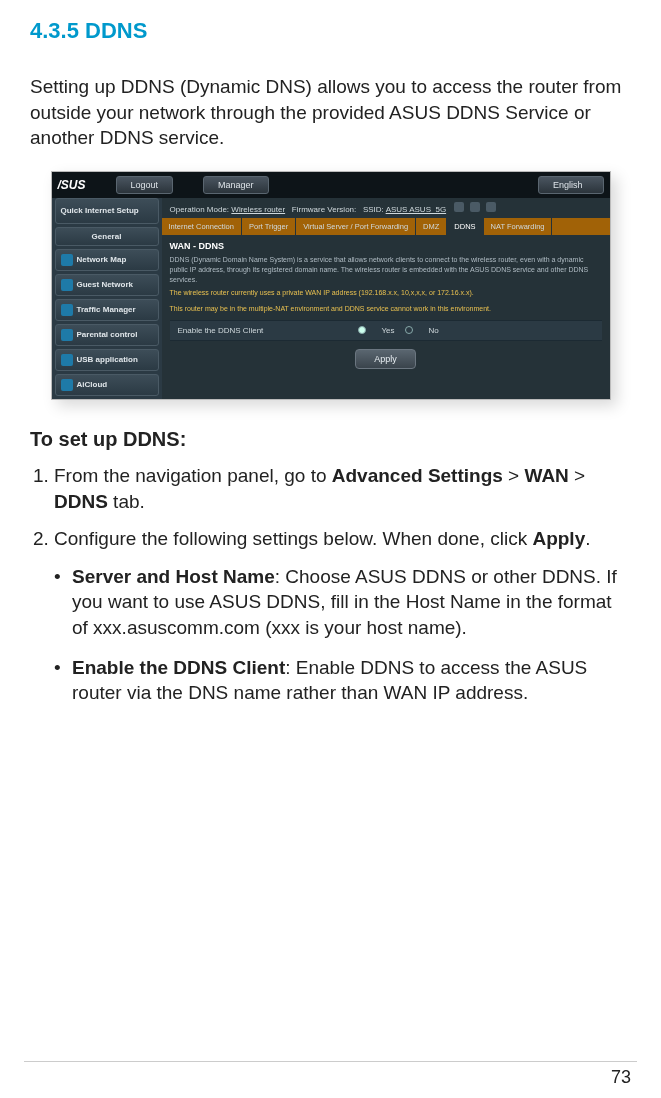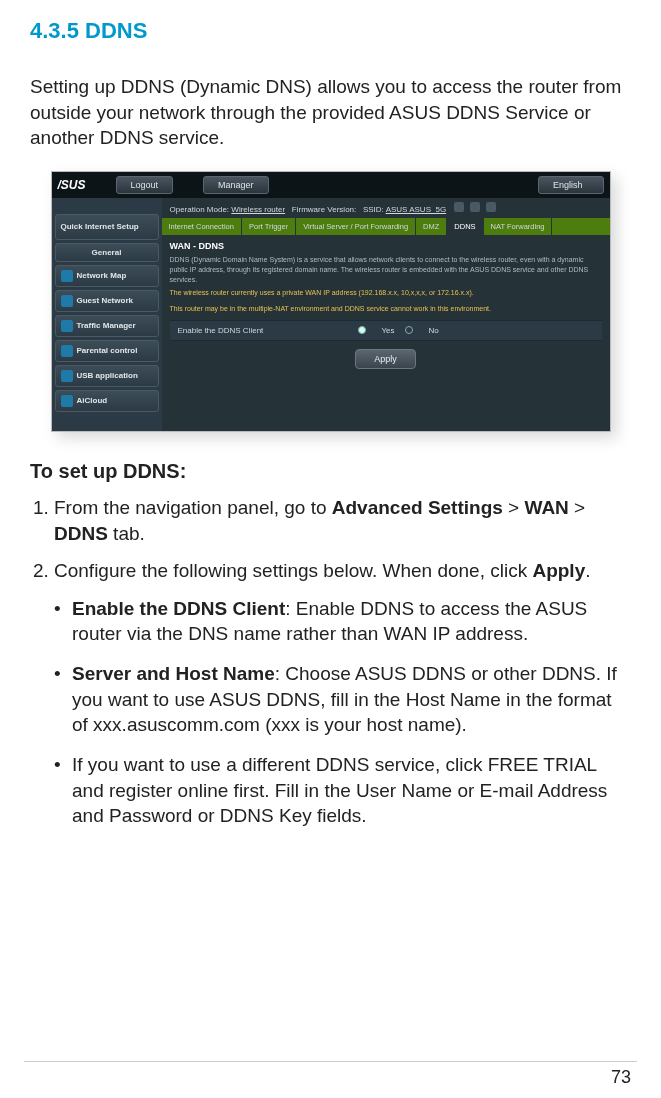--- a/index.html
+++ b/index.html
@@ -47,21 +47,21 @@
     border-radius: 3px;
     color: #dde3e8;
     padding: 3px 14px;
     font-size: 9px;
   }
   .shot-lang { margin-left:auto; font-size:9px; padding-right:20px; }
   .shot-body { display:flex; }
   .shot-side {
     width: 110px;
     background: #2b3a44;
-    padding: 16px 3px;
+    padding: 0 3px;
   }
   .side-item {
     background: linear-gradient(#3d4d58,#2b3a44);
     border: 1px solid #4a5a65;
     border-radius: 3px;
     color: #e0e6ea;
     padding: 4px 5px;
     margin-bottom: 3px;
     font-size: 8px;
     font-weight: bold;
@@ -69,21 +69,21 @@
   }
   .side-item .ic {
     width:12px; height:12px; background:#1e7aa8; border-radius:2px; display:inline-block;
   }
   .side-qis { background: linear-gradient(#3d4d58,#2b3a44); min-height:26px; line-height:1.1; }
   .shot-main { flex:1; background:#253238; min-height:190px; }
   .shot-info {
     font-size:8px; padding:4px 8px; color:#cfd8dc;
   }
   .shot-tabs {
-    display:flex; background:#4d7c0f; font-size:7.5px;
+    display:flex; background:#a16207; font-size:7.5px;
   }
   .shot-tab { padding:4px 7px; border-right:1px solid #253238; color:#cfd8dc;}
   .shot-tab.sel { background:#253238; color:#fff; }
   .shot-panel { padding:6px 8px; color:#cfd8dc; }
   .shot-h { font-weight:bold; font-size:9px; color:#fff; margin-bottom:4px;}
   .shot-desc { font-size:7px; line-height:1.4; color:#b0bcc4; margin-bottom:4px;}
   .shot-warn { color:#e8c050; font-size:7px; line-height:1.4; margin-bottom:6px;}
   .shot-row {
     display:flex; align-items:center; background:#2b3a44; padding:5px 8px; font-size:8px;
     border-top:1px solid #1c2a33; border-bottom:1px solid #1c2a33;
@@ -237,24 +237,21 @@
   <li>
     <span>From the navigation panel, go to </span><span class="b">Advanced Settings</span><span> &gt; </span><span class="b">WAN</span><span> &gt; </span><span class="b">DDNS</span><span> tab.</span>
   </li>
   <li>
     <span>Configure the following settings below. When done, click </span><span class="b">Apply</span><span>.</span>
   </li>
 </ol>
 
 <ul class="bullets">
   <li>
+    <span class="b">Server and Host Name</span><span>: Choose ASUS DDNS or other DDNS. If you want to use ASUS DDNS, fill in the Host Name in the format of xxx.asuscomm.com (xxx is your host name).</span>
+  </li>
+  <li>
     <span class="b">Enable the DDNS Client</span><span>: Enable DDNS to access the ASUS router via the DNS name rather than WAN IP address.</span>
-  </li>
-  <li>
-    <span class="b">Server and Host Name</span><span>: Choose ASUS DDNS or other DDNS. If you want to use ASUS DDNS, fill in the Host Name in the format of xxx.asuscomm.com (xxx is your host name).</span>
-  </li>
-  <li>
-    <span>If you want to use a different DDNS service, click FREE TRIAL and register online first. Fill in the User Name or E-mail Address and Password or DDNS Key fields.</span>
   </li>
 </ul>
 
 <div class="footer-line"></div>
 <div class="page-num">73</div>
 
 </body></html>

